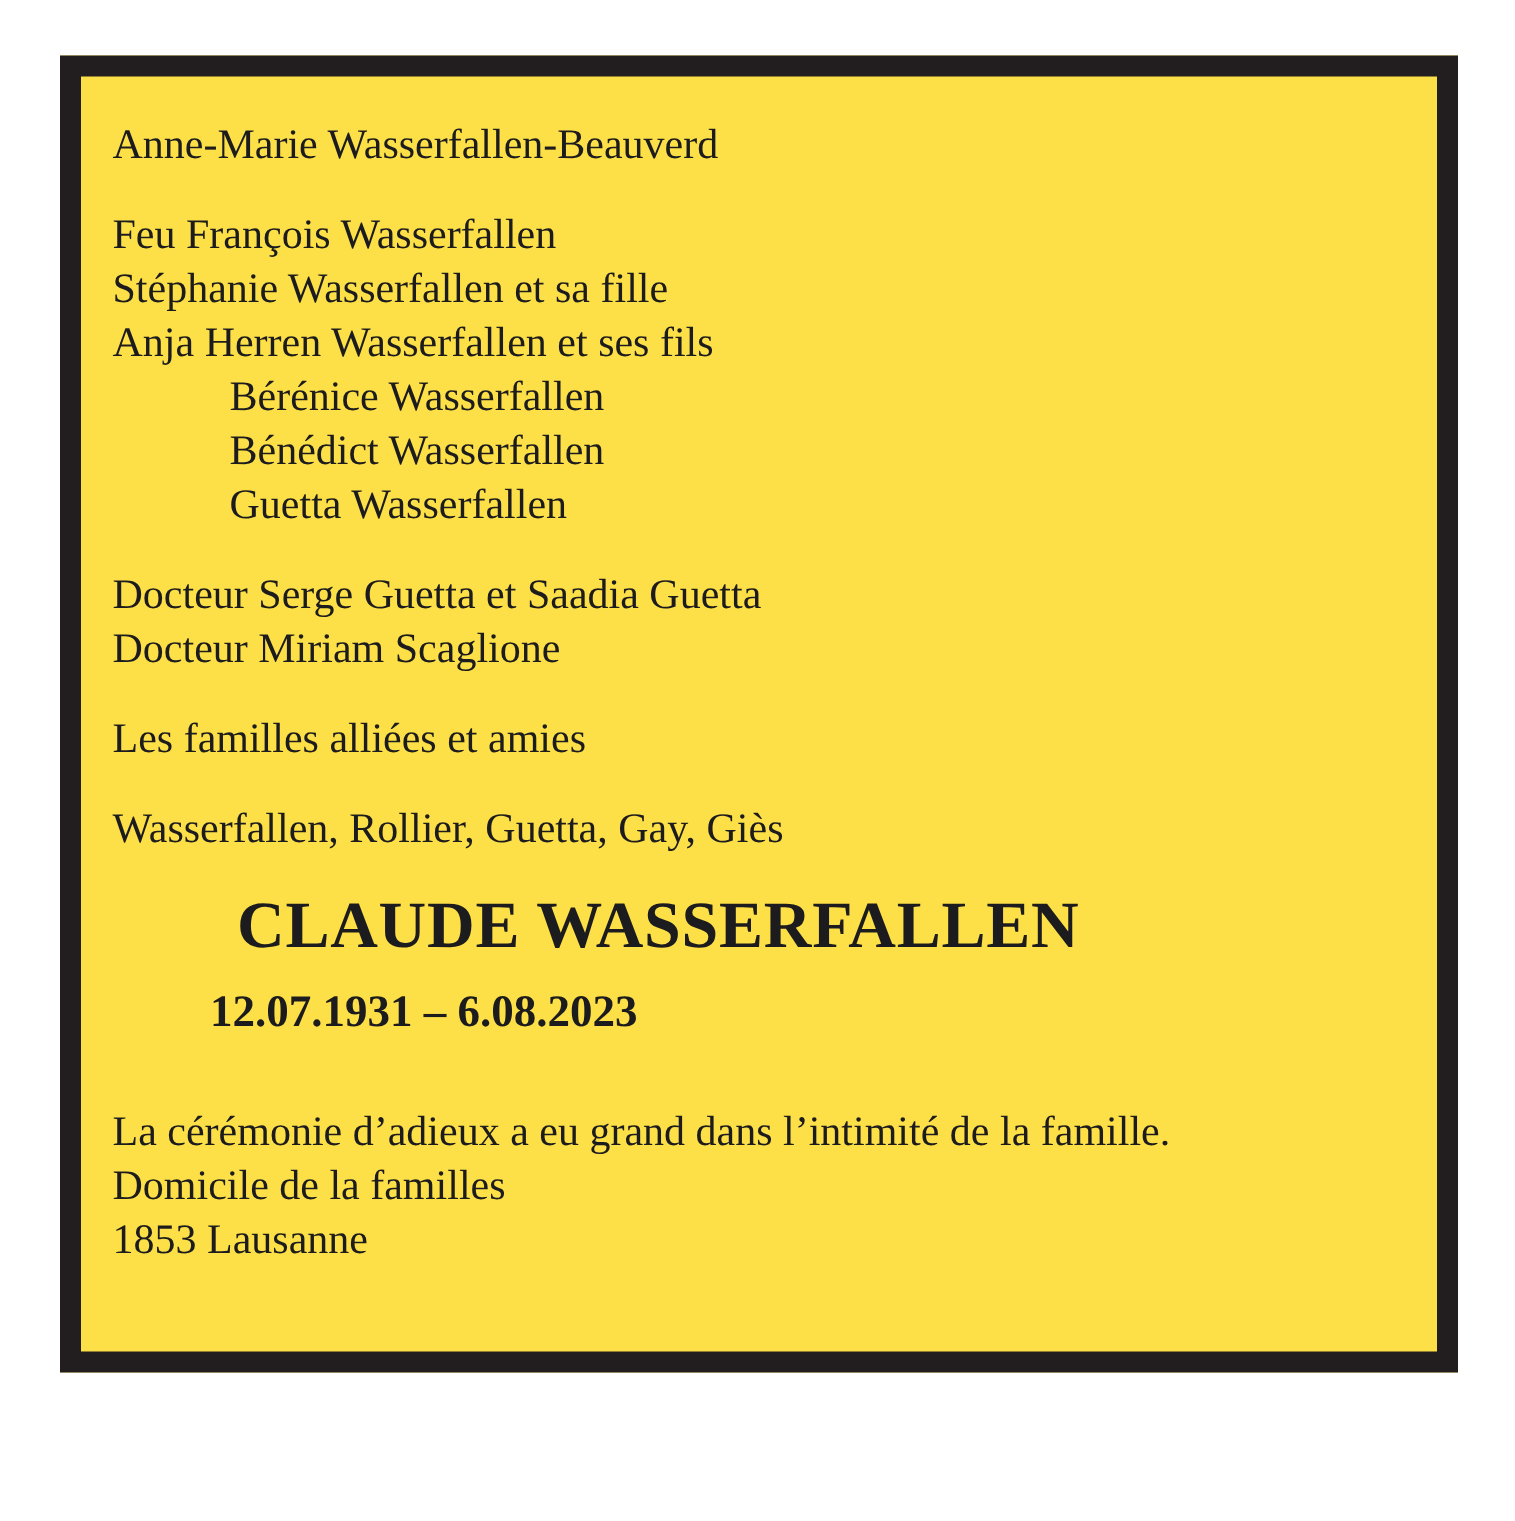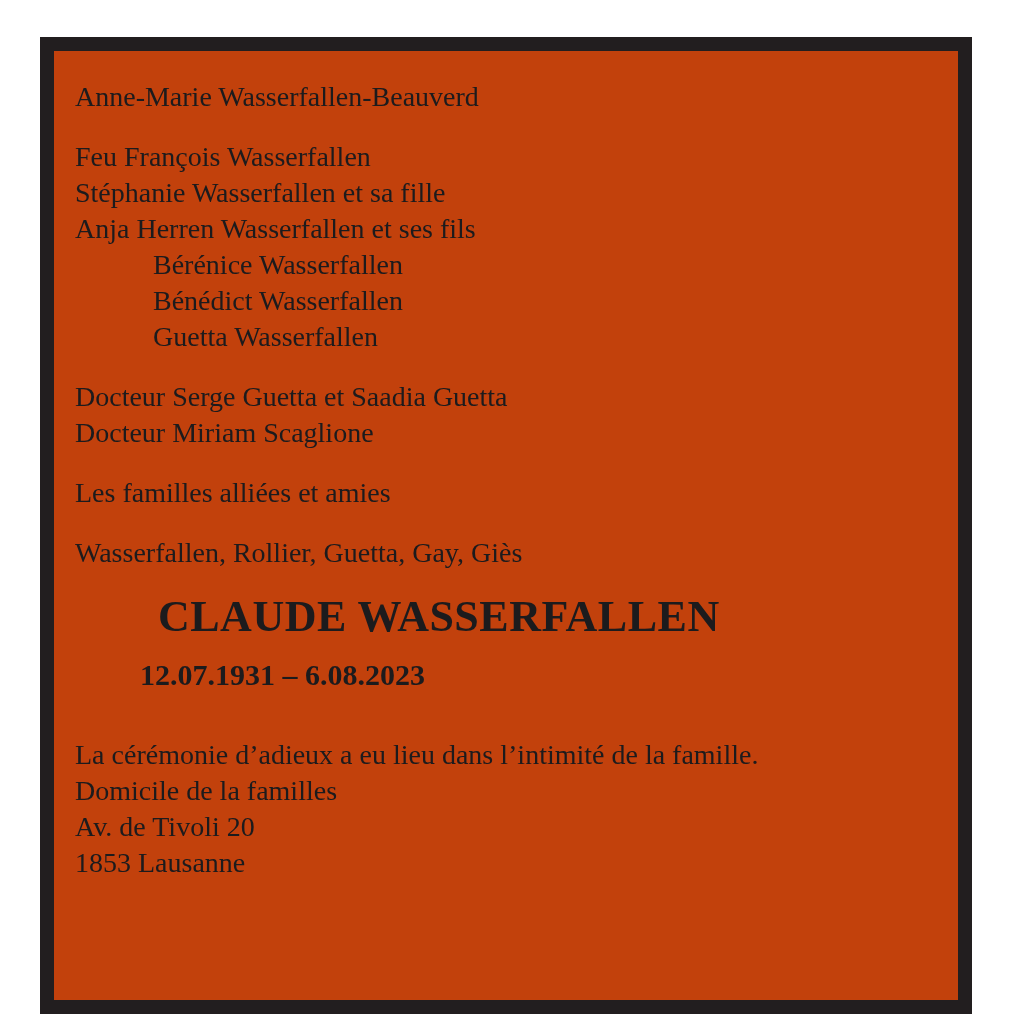--- a/index.html
+++ b/index.html
@@ -13,24 +13,24 @@
     position: relative;
     font-family: "Liberation Serif", serif;
     color: #1c1b1d;
     -webkit-font-smoothing: antialiased;
   }
   .frame {
     position: absolute;
     left: 40px;
     top: 37px;
     width: 932px;
-    height: 977px;
+    height: 878px;
     box-sizing: border-box;
     border: 14px solid #221e1f;
-    background: #c2410c;
+    background: #fde047;
     font-family: Liberation Serif, serif;
   }
   .content {
     box-sizing: border-box;
     width: 100%;
     height: 100%;
     padding: 28px 20px 0 21px;
     font-size: 28px;
     line-height: 36px;
     overflow: hidden;
@@ -91,20 +91,19 @@
     <div class="para line">Les familles alliées et amies</div>
 
     <div class="para line">Wasserfallen, Rollier, Guetta, Gay, Giès</div>
 
 
     <div class="deceased">CLAUDE WASSERFALLEN</div>
 
     <div class="dates">12.07.1931 – 6.08.2023</div>
 
     <div class="group ceremony">
-      <div class="line">La cérémonie d’adieux a eu lieu dans l’intimité de la famille.</div>
+      <div class="line">La cérémonie d’adieux a eu grand dans l’intimité de la famille.</div>
       <div class="line">Domicile de la familles</div>
-      <div class="line">Av. de Tivoli 20</div>
       <div class="line">1853 Lausanne</div>
     </div>
 
   </div>
 </div>
 
 </body></html>

